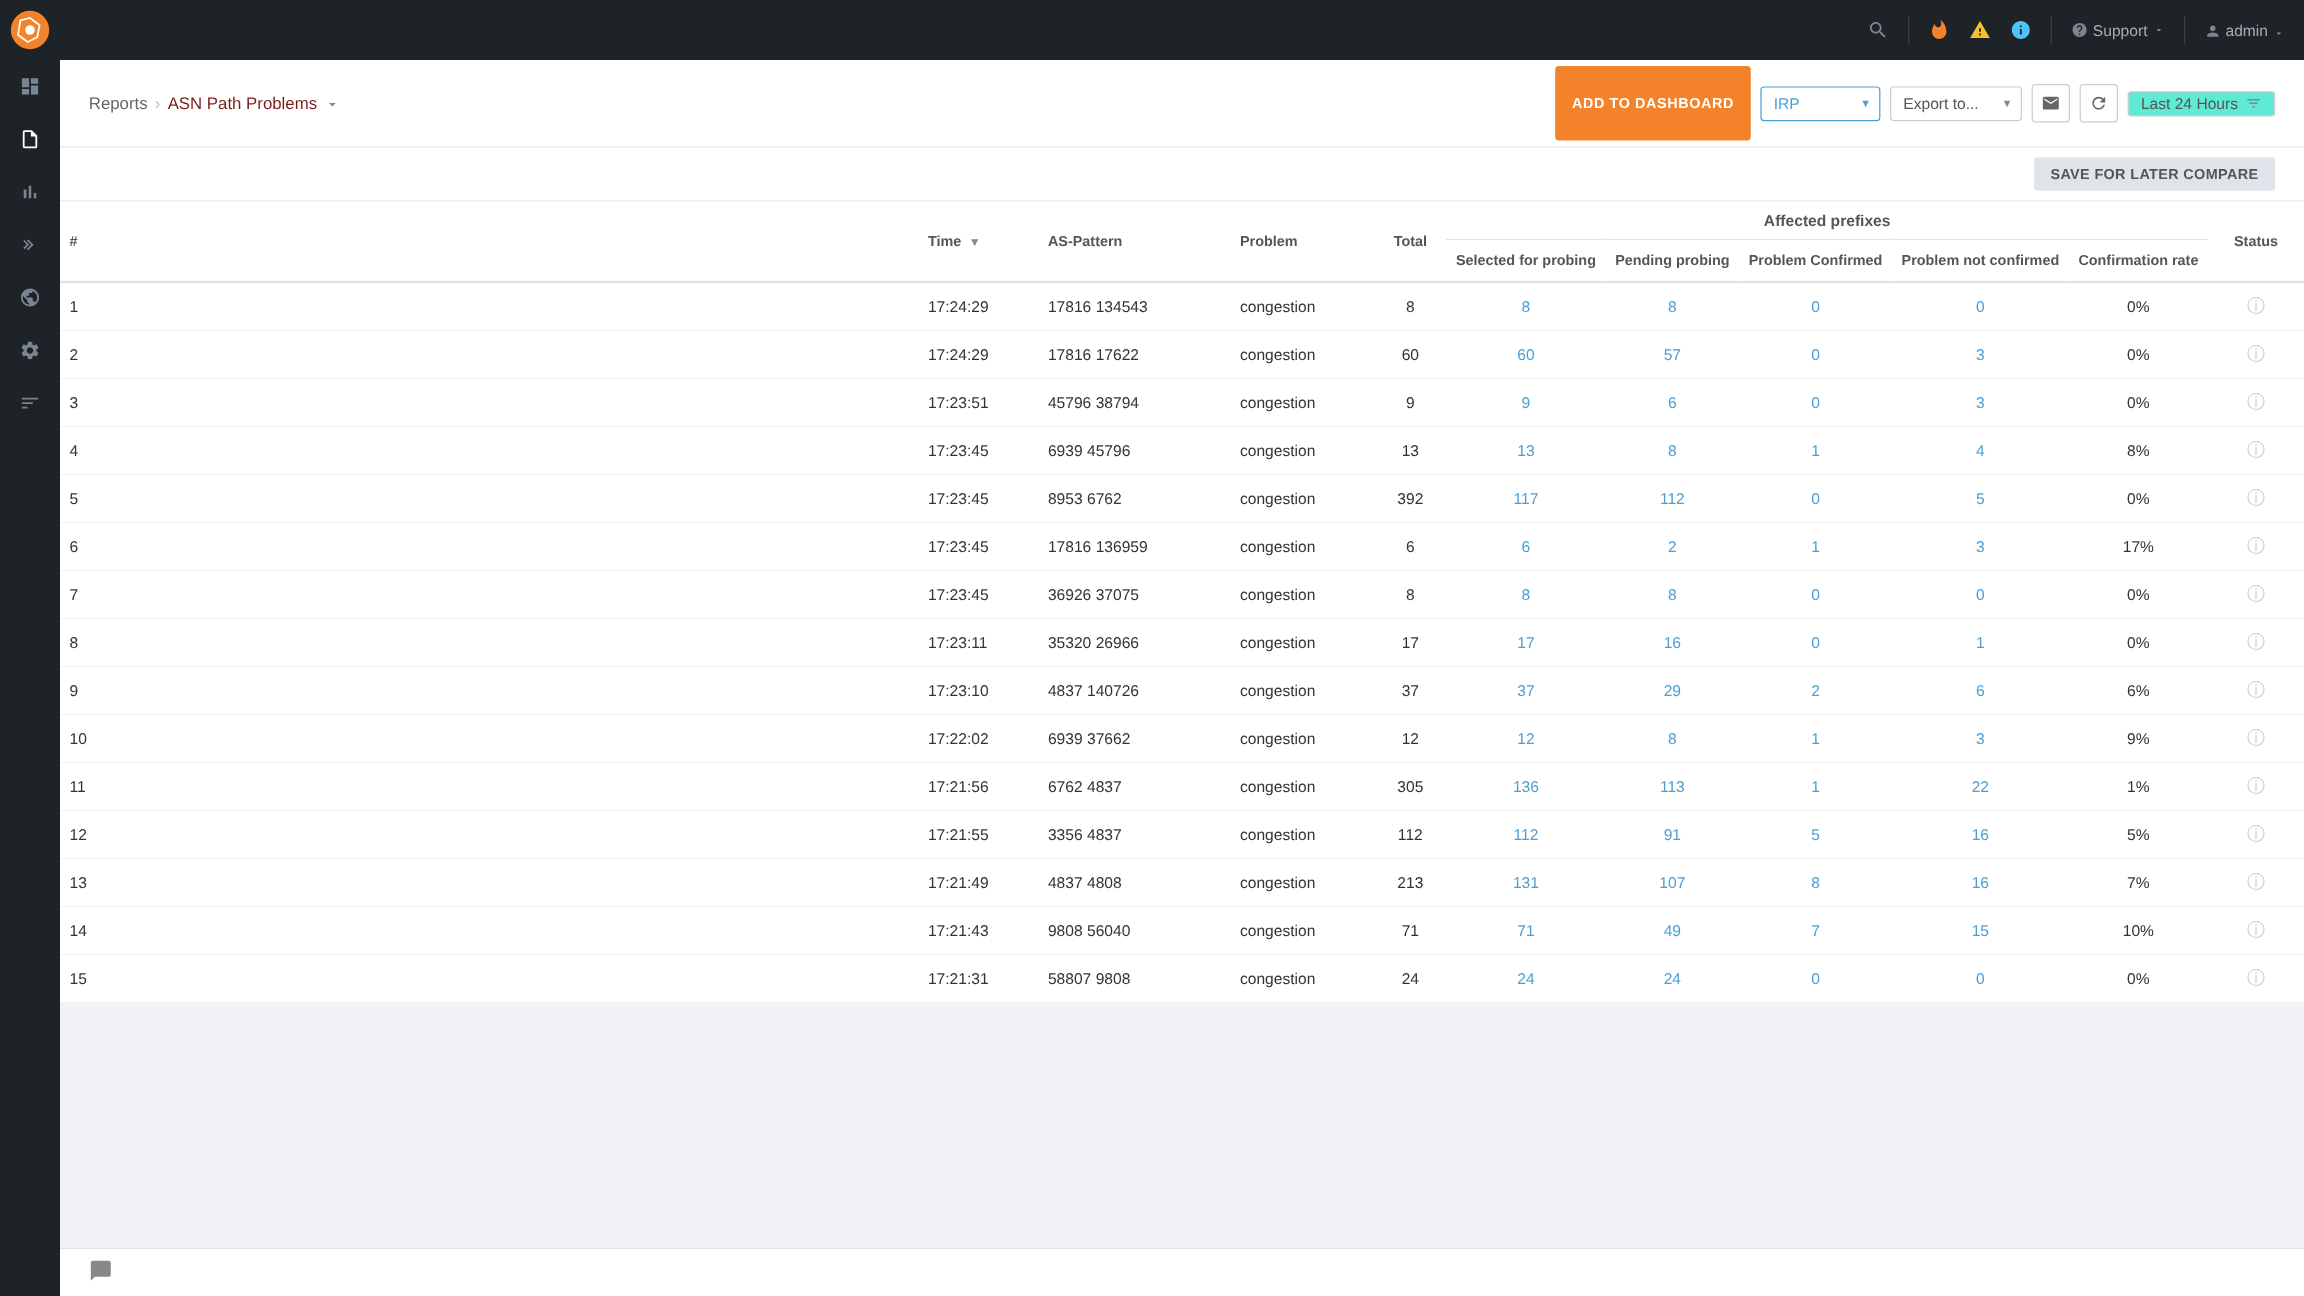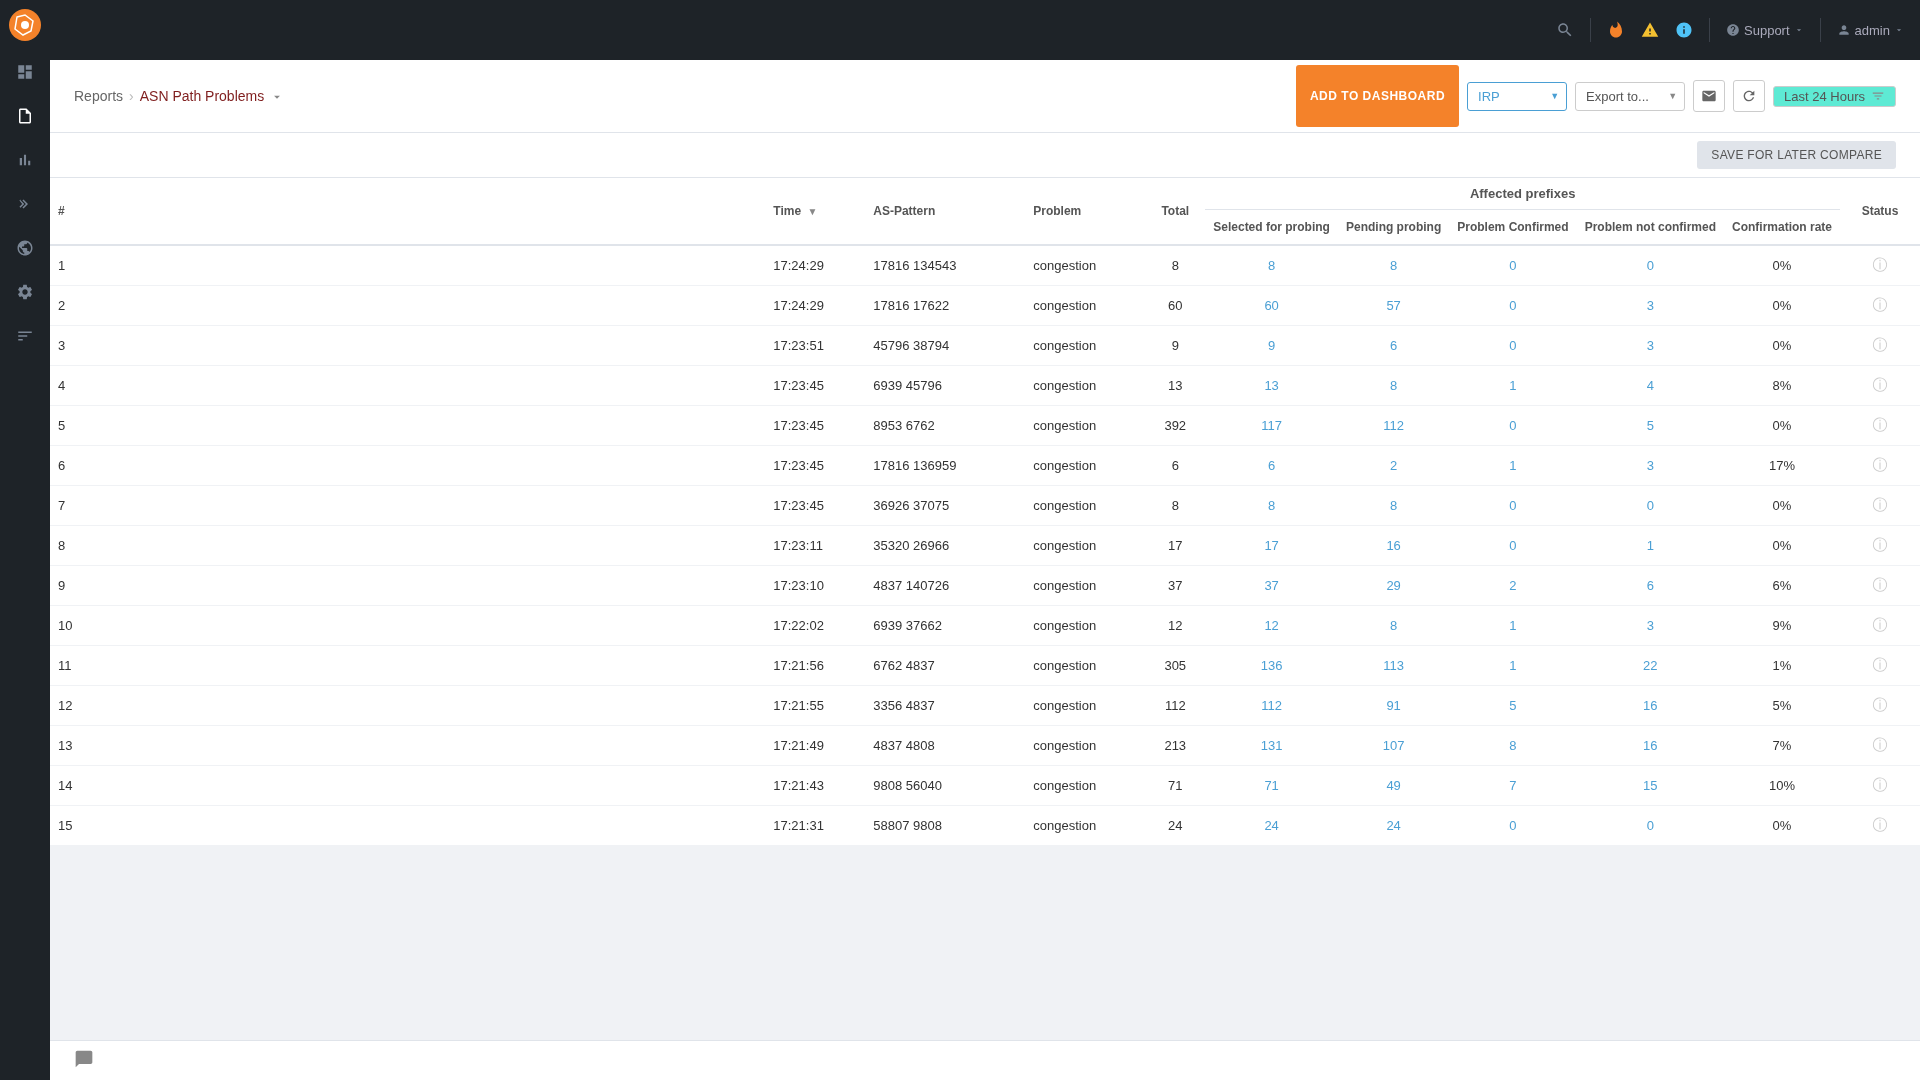--- a/index.html
+++ b/index.html
@@ -8,27 +8,27 @@
     
     .sidebar { width: 50px; background: #1e2328; display: flex; flex-direction: column; align-items: center; padding: 0; }
     .sidebar-logo { width: 50px; height: 50px; background: #1e2328; display: flex; align-items: center; justify-content: center; }
     .sidebar-logo svg { width: 36px; height: 36px; }
     .sidebar-icon { width: 50px; height: 44px; display: flex; align-items: center; justify-content: center; color: #7a8594; cursor: pointer; }
     .sidebar-icon.active { color: #fff; }
     .sidebar-icon svg { width: 18px; height: 18px; }
 
     
     .main { flex: 1; display: flex; flex-direction: column; overflow: hidden; }
-    .topbar { height: 60px; background: #1e2328; display: flex; align-items: center; justify-content: space-between; padding: 0 16px; }
+    .topbar { height: 50px; background: #1e2328; display: flex; align-items: center; justify-content: space-between; padding: 0 16px; }
     .topbar-left { display: flex; align-items: center; gap: 8px; }
     .topbar-right { display: flex; align-items: center; gap: 16px; }
     .topbar-icon { color: #7a8594; cursor: pointer; display: flex; align-items: center; }
     .topbar-divider { width: 1px; height: 24px; background: #3a4049; }
     .support-btn { color: #aab; font-size: 13px; display: flex; align-items: center; gap: 4px; cursor: pointer; }
-    .admin-btn { color: #aab; font-size: 13px; display: flex; align-items: center; gap: 4px; cursor: pointer; }
+    .admin-btn { color: #aab; font-size: 13px; display: flex; align-items: flex-end; gap: 4px; cursor: pointer; }
     .alert-orange { color: #f4822a; }
     .alert-yellow { color: #f4c030; }
     .alert-blue { color: #4fc3f7; }
 
     
     .content { flex: 1; overflow-y: auto; padding: 0; background: #f0f2f5; }
 
     
     .page-header { background: #fff; border-bottom: 1px solid #e0e4ea; padding: 0 24px; height: 73px; display: flex; align-items: center; justify-content: space-between; }
     .breadcrumb { display: flex; align-items: center; gap: 6px; font-size: 14px; color: #666; }
@@ -41,21 +41,21 @@
     .select-wrapper { position: relative; display: inline-flex; align-items: center; }
     .select-wrapper::after { content: '▼'; font-size: 9px; color: #4a9fd4; position: absolute; right: 8px; pointer-events: none; }
     .export-wrapper { position: relative; display: inline-flex; align-items: center; }
     .export-select { background: #fff; border: 1px solid #ccc; color: #555; padding: 6px 28px 6px 10px; border-radius: 3px; font-size: 13px; cursor: pointer; appearance: none; -webkit-appearance: none; min-width: 110px; }
     .export-wrapper::after { content: '▼'; font-size: 9px; color: #888; position: absolute; right: 8px; pointer-events: none; }
     .icon-btn { width: 32px; height: 32px; border: 1px solid #ccc; background: #fff; border-radius: 3px; display: flex; align-items: center; justify-content: center; cursor: pointer; color: #555; }
     .last24-btn { display: flex; align-items: center; gap: 6px; background: #5eead4; border: 1px solid #ccc; padding: 2px 10px; border-radius: 3px; font-size: 13px; color: #555; cursor: pointer; }
 
     
     .secondary-header { background: #fff; border-bottom: 1px solid #e0e4ea; padding: 8px 24px; display: flex; justify-content: flex-end; }
-    .btn-save-later { background: #e0e4ea; color: #555; border: none; padding: 7px 14px; border-radius: 3px; font-size: 12px; font-weight: 400; cursor: pointer; letter-spacing: 0.3px; text-transform: uppercase; }
+    .btn-save-later { background: #e0e4ea; color: #555; border: none; padding: 7px 14px; border-radius: 3px; font-size: 12px; font-weight: 700; cursor: pointer; letter-spacing: 0.3px; text-transform: uppercase; }
 
     
     .table-container { background: #fff; margin: 0; border-radius: 0; overflow-x: auto; }
     table { width: 100%; border-collapse: collapse; font-size: 13px; }
     th { background: #fff; color: #555; font-weight: 600; font-size: 12px; padding: 10px 8px; border-bottom: 2px solid #e0e4ea; text-align: center; white-space: nowrap; }
     th.left { text-align: left; }
     td { padding: 10px 8px; border-bottom: 1px solid #f0f2f5; color: #333; text-align: center; white-space: nowrap; }
     td.left { text-align: left; }
     .link { color: #4a9fd4; cursor: pointer; text-decoration: none; }
     .info-icon { color: #ccc; cursor: pointer; font-size: 15px; }

